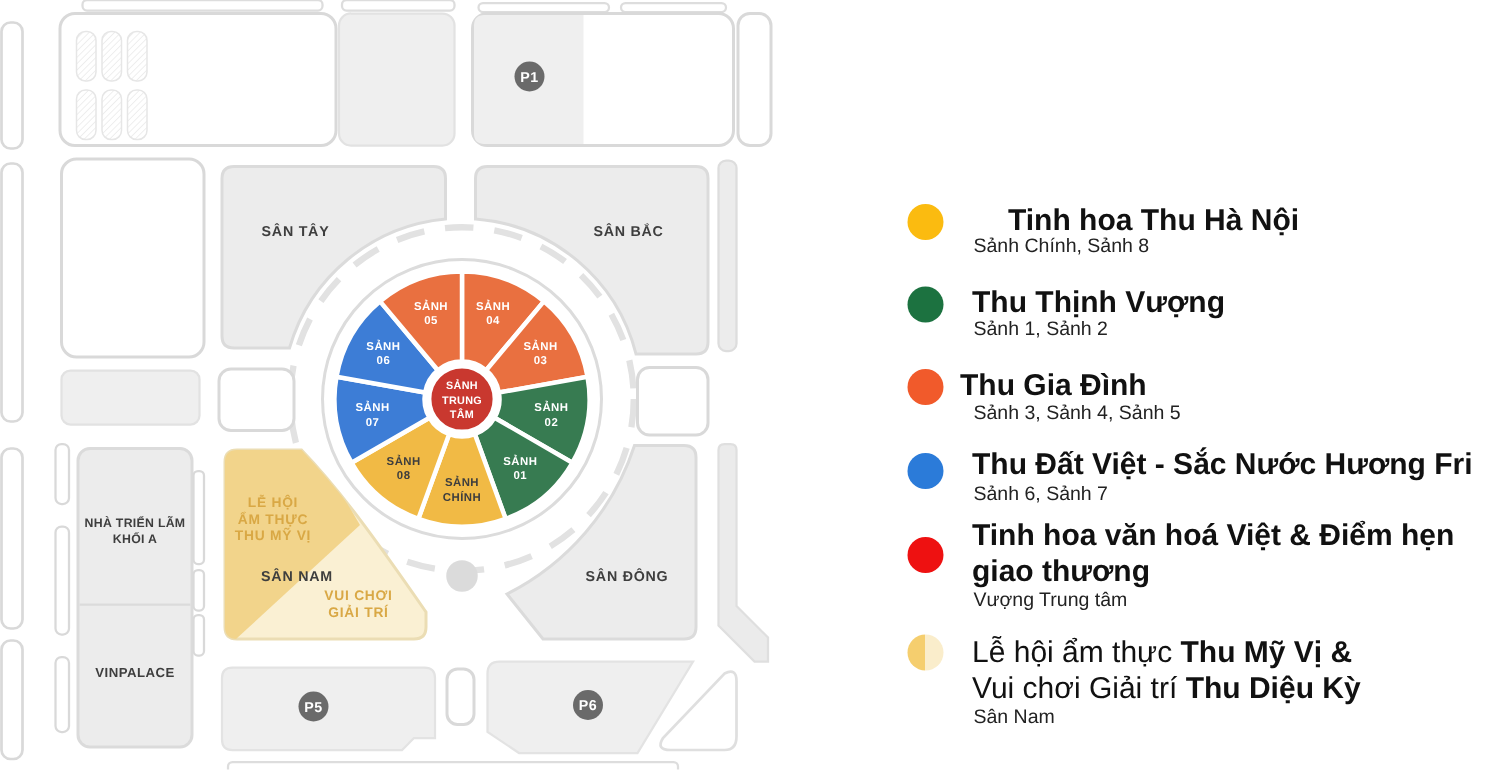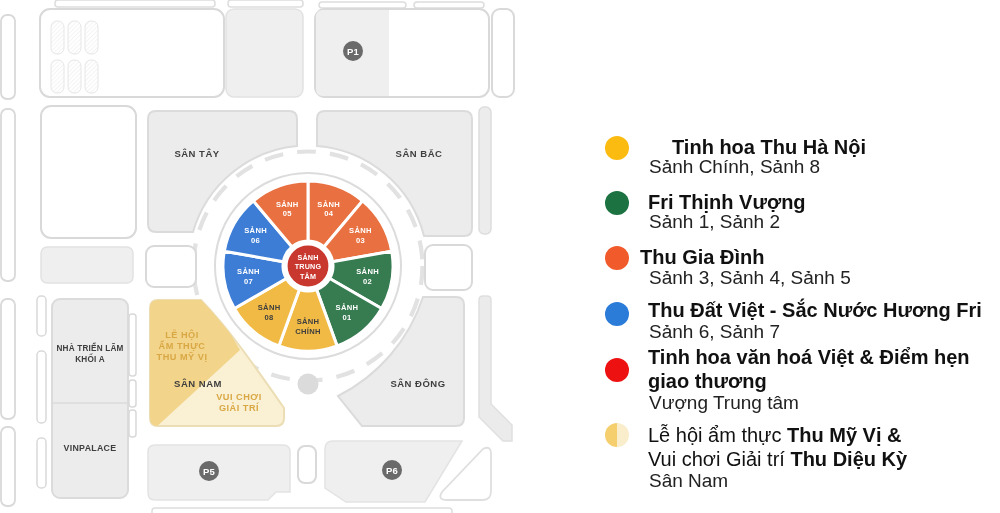--- a/index.html
+++ b/index.html
@@ -1,18 +1,18 @@
 <!DOCTYPE html>
 <html><head><meta charset="utf-8">
 <style>
 html,body{margin:0;padding:0;background:#fff;width:1000px;height:513px;overflow:hidden;
 font-family:"Liberation Sans",sans-serif;}
 .abs{position:absolute;white-space:nowrap;}
 .t{font-size:20px;font-weight:bold;color:#111;letter-spacing:0px;}
-.s{font-size:19px;color:#222;text-align:center;}
+.s{font-size:13px;color:#222;text-align:center;}
 .dot{position:absolute;width:24px;height:24px;border-radius:50%;}
 .wt{font-size:7.6px;font-weight:bold;letter-spacing:0.3px;text-anchor:middle;}
 .ml{font-size:9.5px;font-weight:bold;letter-spacing:0.5px;fill:#3E3E3E;text-anchor:middle;}
 .gl{font-size:9.2px;font-weight:bold;letter-spacing:0.5px;fill:#D9A845;text-anchor:middle;}
 .bt{font-size:9.5px;font-weight:bold;fill:#fff;text-anchor:middle;letter-spacing:0.3px;}
 </style></head>
 <body>
 <div style="position:relative;width:904px;height:513px;text-decoration:underline;">
 <svg width="1000" height="513" viewBox="0 0 1000 513" style="position:absolute;left:0;top:0;">
 <defs>
@@ -201,21 +201,21 @@
 </svg>
 
 <div class="dot" style="left:605px;top:135.5px;background:#FBBB10;"></div>
 
 <div class="abs t" style="left:648px;top:136px;margin-left:24px;">Tinh hoa Thu Hà Nội</div>
 
 <div class="abs s" style="left:649px;top:156px;">Sảnh Chính, Sảnh 8</div>
 
 <div class="dot" style="left:605px;top:190.5px;background:#1C7240;"></div>
 
-<div class="abs t" style="left:648px;top:191px;">Fri Thịnh Vượng</div>
+<div class="abs t" style="left:648px;top:191px;">Thu Thịnh Vượng</div>
 
 <div class="abs s" style="left:649px;top:211px;">Sảnh 1, Sảnh 2</div>
 
 <div class="dot" style="left:605px;top:246px;background:#F15A2B;"></div>
 
 <div class="abs t" style="left:640px;top:245.5px;">Thu Gia Đình</div>
 
 <div class="abs s" style="left:649px;top:267px;">Sảnh 3, Sảnh 4, Sảnh 5</div>
 
 <div class="dot" style="left:605px;top:302px;background:#2B7BD9;"></div>

